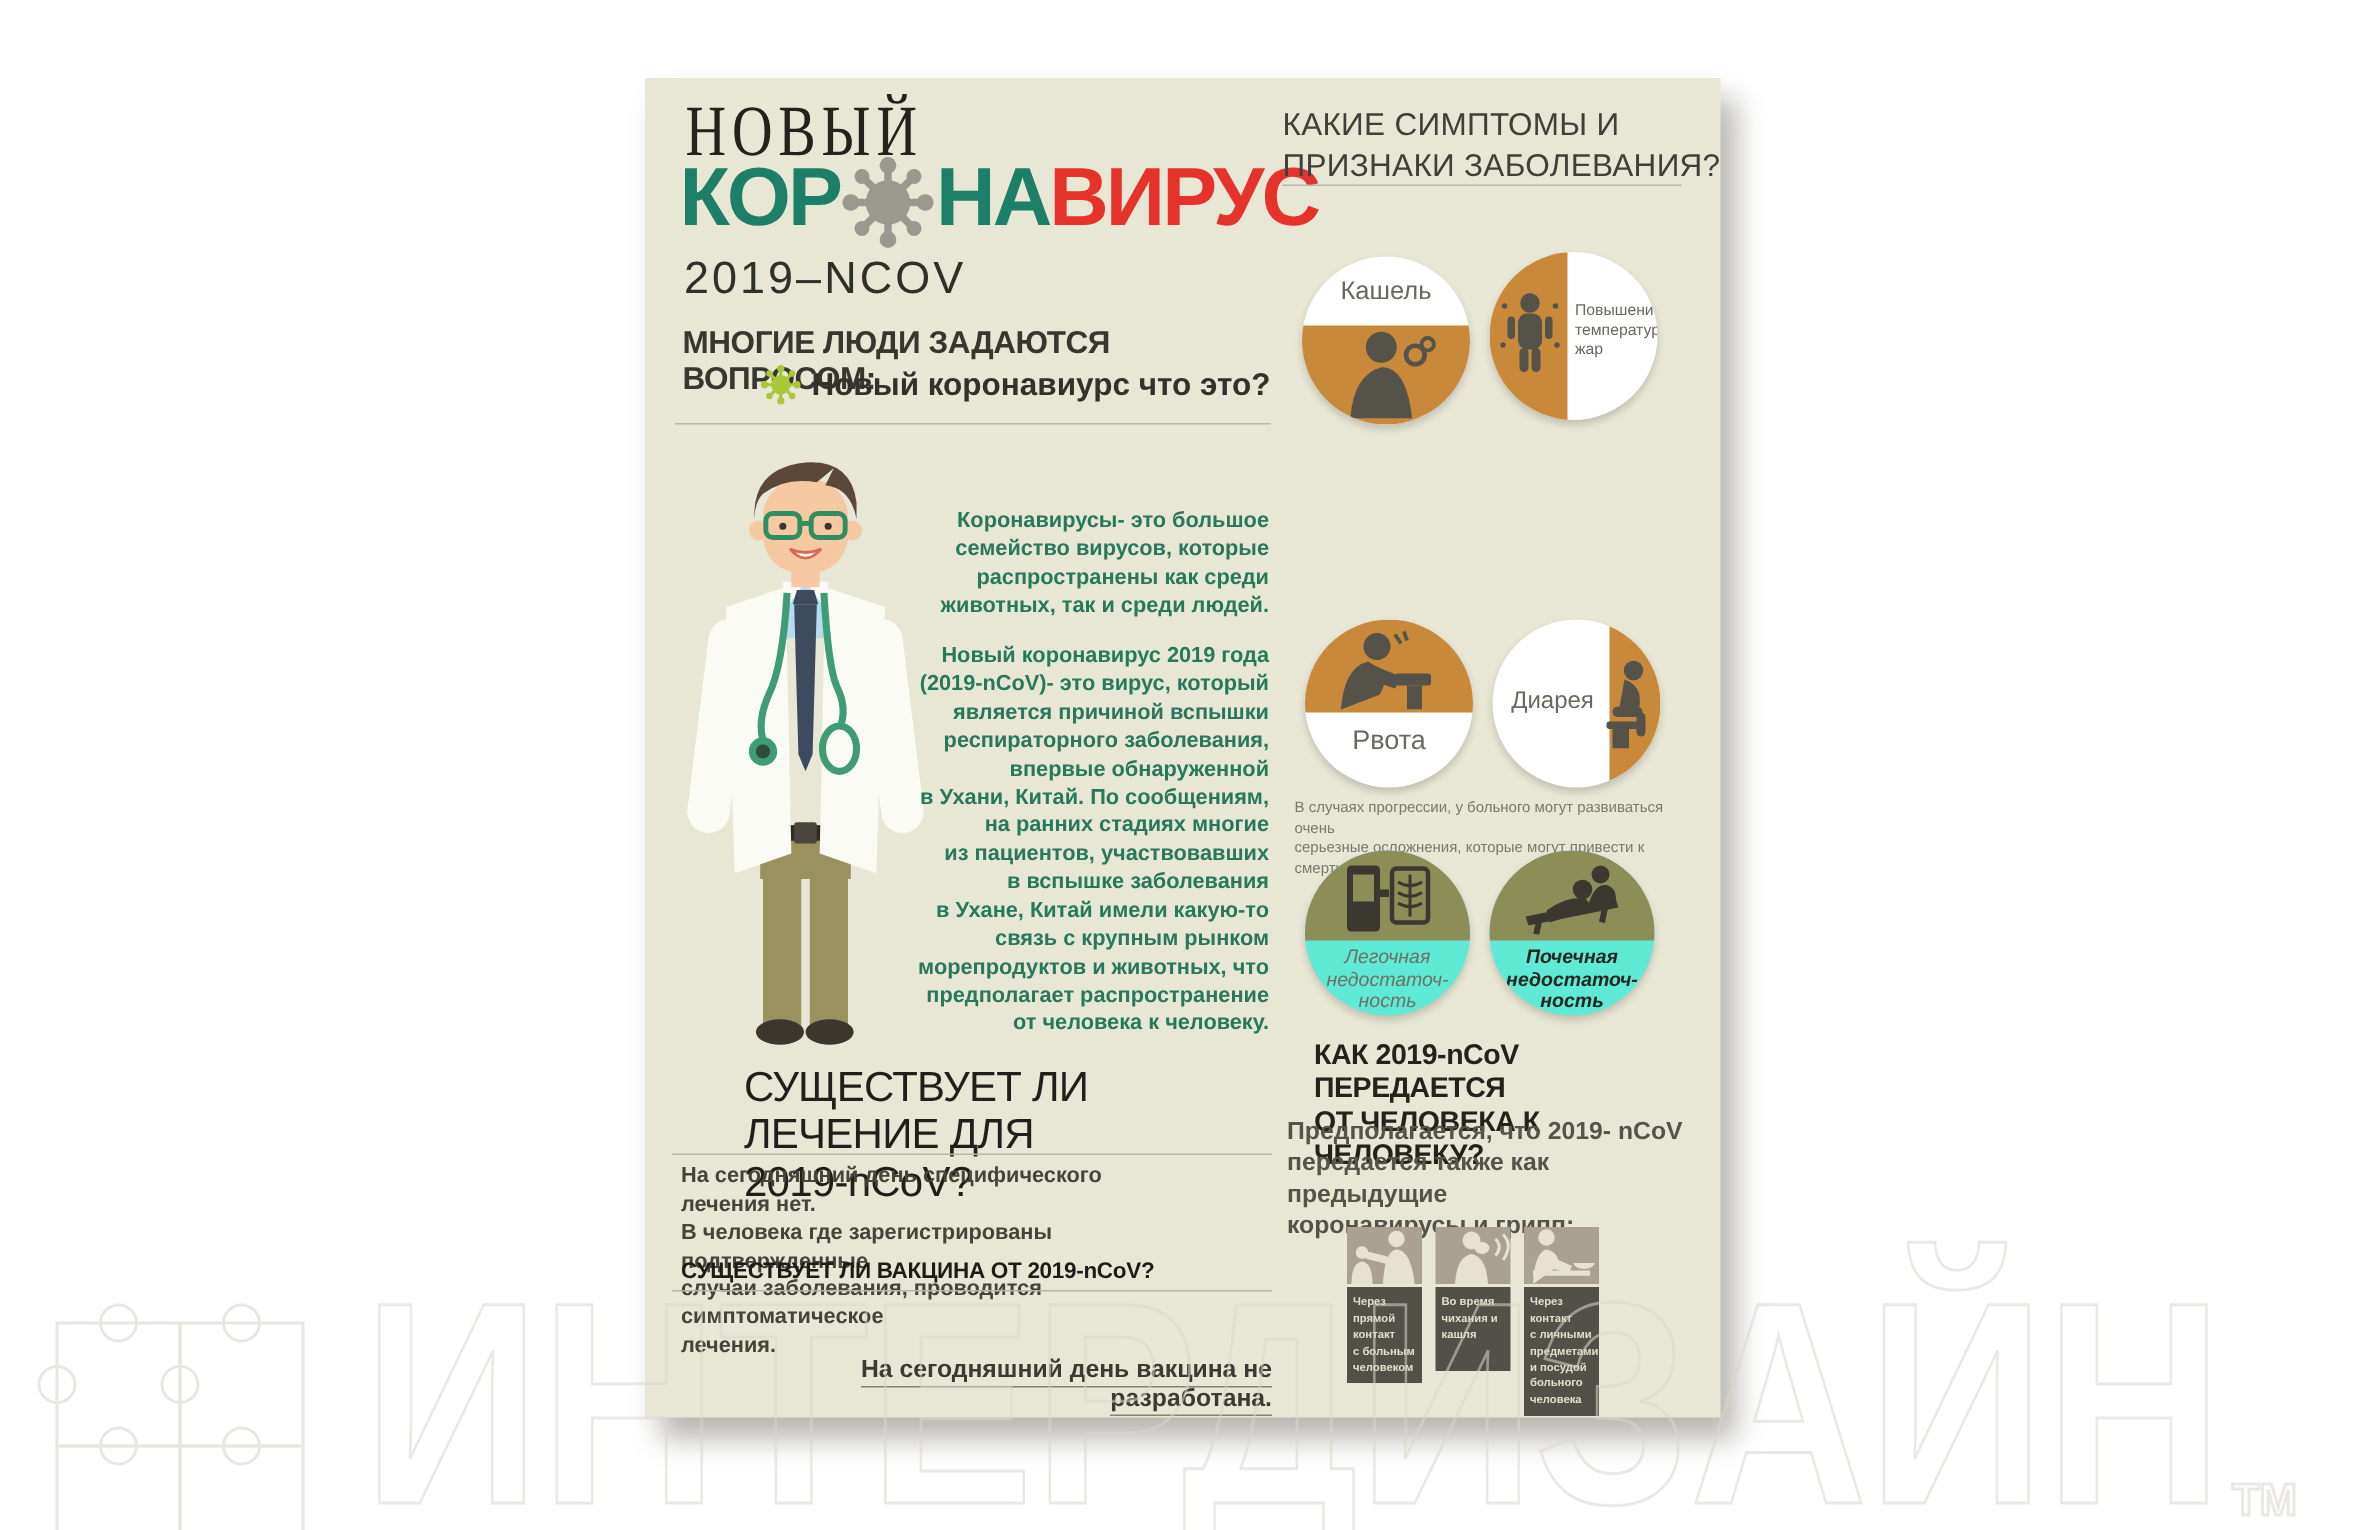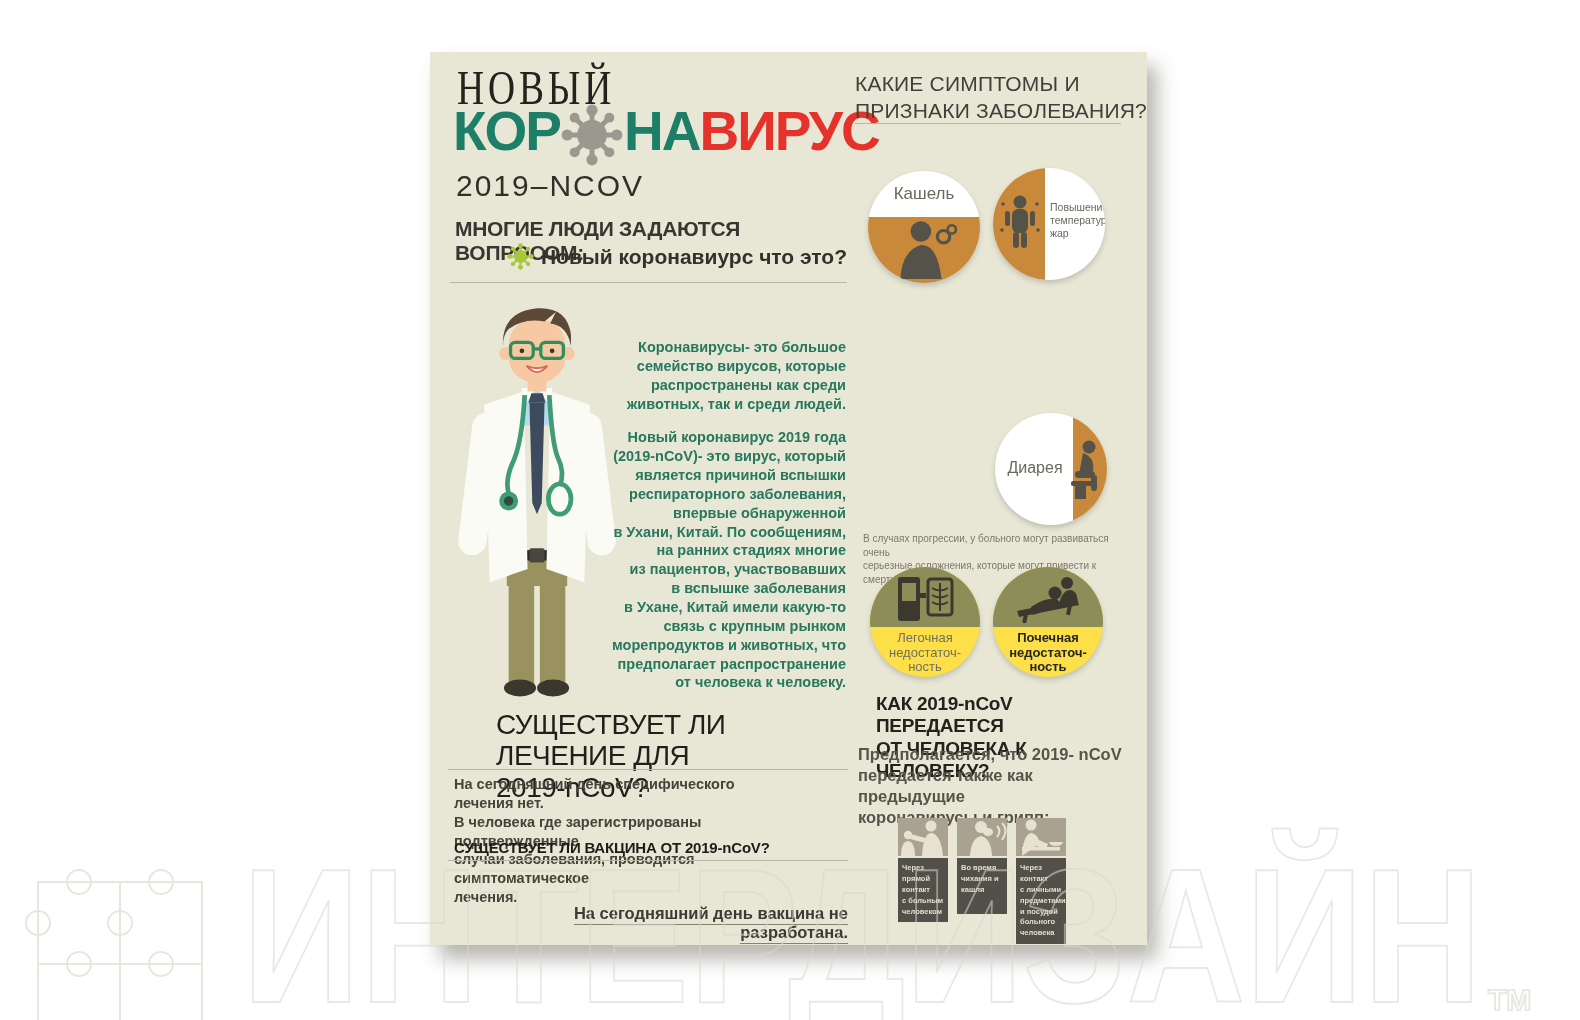--- a/index.html
+++ b/index.html
@@ -82,22 +82,22 @@
   .c5 { left:440px; top:361px; } .c5 .fill { left:0; right:0; top:0; height:62px; }
   .c5 .lbl { left:0; right:0; top:70px; font-size:18px; }
   .c5 svg { left:20px; top:6px; width:72px; height:54px; }
 
   .c6 { left:565px; top:361px; } .c6 .fill { left:78px; top:0; bottom:0; width:34px; }
   .c6 .lbl { left:2px; width:76px; top:46px; font-size:16px; }
   .c6 svg { left:72px; top:26px; width:40px; height:60px; }
 
   .compl-intro { left:433px; top:480px; width:258px; font-size:10px; color:#7B786D; line-height:1.35; }
 
-  .oc { position:absolute; width:110px; height:110px; border-radius:50%; background:#fde047;
-        overflow:hidden; box-shadow:0 3px 5px rgba(80,78,70,.25); }
+  .oc { position:absolute; width:110px; height:110px; border-radius:50%; background:#5eead4;
+        overflow:hidden; box-shadow:0 3px 5px rgba(80,78,70,.25);font-style:italic; }
   .oc .fill { position:absolute; left:0; right:0; top:0; height:60px; background:#8D8D58; }
   .oc svg { position:absolute; left:22px; top:8px; width:66px; height:48px; }
   .oc .lbl { position:absolute; left:0; right:0; top:64px; text-align:center; font-size:13px; line-height:1.12; }
   .oc1 { left:440px; top:515px; } .oc1 .lbl { color:#716E64; }
   .oc2 { left:563px; top:515px; } .oc2 .lbl { color:#26251F; font-weight:bold; }
 
   .trans-h { left:446px; top:641px; width:250px; font-size:19px; font-weight:bold; color:#23221D; line-height:1.18; letter-spacing:-0.3px; }
   .trans-intro { left:428px; top:692px; width:266px; font-size:16.5px; font-weight:bold; color:#56544A; line-height:1.27; }
 
   .tiles { left:468px; top:766px; display:flex; gap:9px; }
@@ -269,20 +269,35 @@
             <circle cx="39" cy="36" r="1.8"></circle>
         </g>
       </svg>
       <div class="lbl pre">Повышение
 температуры/
 жар</div>
     </div>
 
 
 
+    <div class="circle c5">
+      <div class="fill"></div>
+      <svg viewBox="0 0 72 54">
+        <g fill="#55524A">
+          <circle cx="28" cy="12" r="9"></circle>
+          <path d="M4,54 Q6,26 22,22 L36,30 L30,44 Z"></path>
+          <path d="M24,24 L44,32 L40,40 L22,34 Z"></path>
+          <rect x="40" y="30" width="24" height="8" rx="2"></rect>
+          <rect x="48" y="38" width="10" height="16"></rect>
+          <line x1="40" y1="4" x2="44" y2="10" stroke="#55524A" stroke-width="2.5"></line>
+          <line x1="46" y1="2" x2="48" y2="8" stroke="#55524A" stroke-width="2.5"></line>
+        </g>
+      </svg>
+      <div class="lbl">Рвота</div>
+    </div>
 
     <div class="circle c6">
       <div class="fill"></div>
       <svg viewBox="0 0 40 60">
         <g fill="#55524A">
           <circle cx="22" cy="8" r="6.5"></circle>
           <path d="M16,14 Q28,18 26,32 L12,36 Z"></path>
           <rect x="8" y="32" width="20" height="7" rx="3.5"></rect>
           <rect x="24" y="36" width="6" height="16" rx="3"></rect>
           <rect x="4" y="42" width="22" height="5" rx="2"></rect>

